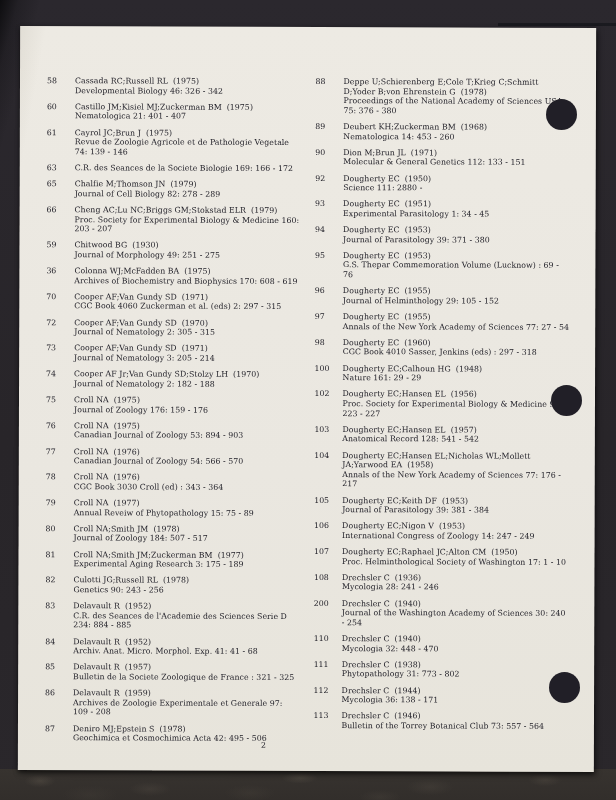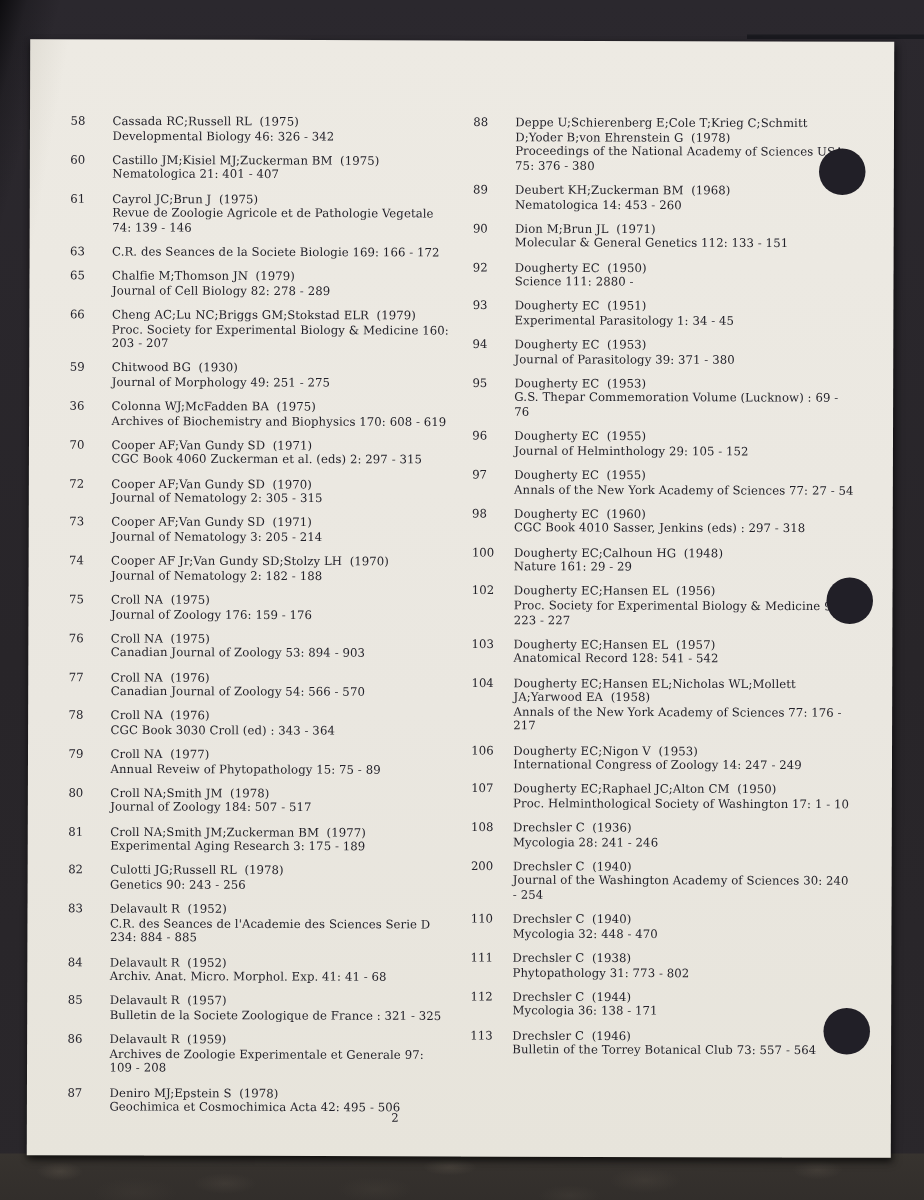--- a/index.html
+++ b/index.html
@@ -382,20 +382,27 @@
   </div>
 
   <div class="entry">
     <div class="entry-num">104</div>
     <div class="entry-body">
       <div class="entry-line">Dougherty EC;Hansen EL;Nicholas WL;Mollett JA;Yarwood EA  (1958)</div>
       <div class="entry-line">Annals of the New York Academy of Sciences 77: 176 - 217</div>
     </div>
   </div>
 
+  <div class="entry">
+    <div class="entry-num">105</div>
+    <div class="entry-body">
+      <div class="entry-line">Dougherty EC;Keith DF  (1953)</div>
+      <div class="entry-line">Journal of Parasitology 39: 381 - 384</div>
+    </div>
+  </div>
 
   <div class="entry">
     <div class="entry-num">106</div>
     <div class="entry-body">
       <div class="entry-line">Dougherty EC;Nigon V  (1953)</div>
       <div class="entry-line">International Congress of Zoology 14: 247 - 249</div>
     </div>
   </div>
 
   <div class="entry">

